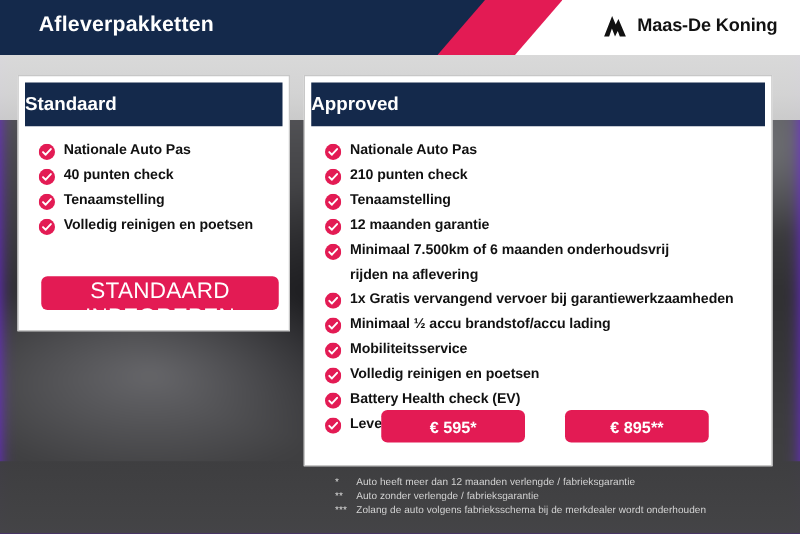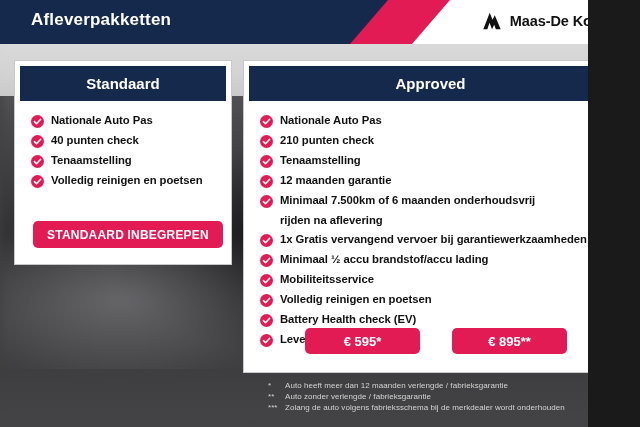--- a/index.html
+++ b/index.html
@@ -2,25 +2,25 @@
 <html><head>
 <meta charset="utf-8">
 <style>
   html, body {
     margin: 0;
     padding: 0;
     background: #1a1a1a;
   }
   #screen {
     position: relative;
-    width: 588px;
+    width: 640px;
     height: 427px;
     overflow: hidden;
     font-family: "Liberation Sans", sans-serif;
-    background: #404040;
+    background: #6d28d9;
   }
 
   
   .bg-photo {
     position: absolute;
     inset: 0;
     background:
       radial-gradient(ellipse 260px 120px at 120px 300px, rgba(140,140,145,0.55) 0%, rgba(60,60,62,0.0) 70%),
       radial-gradient(ellipse 200px 90px at 430px 310px, rgba(20,22,40,0.85) 0%, rgba(60,60,62,0.0) 70%),
       radial-gradient(ellipse 300px 150px at 330px 250px, rgba(10,10,14,0.8) 0%, rgba(60,60,62,0.0) 75%),
@@ -108,21 +108,20 @@
   }
   #card-standaard { left: 14px; top: 60px; width: 218px; height: 205px; }
   #card-approved  { left: 243px; top: 60px; width: 375px; height: 313px; }
 
   .card-head {
     background: #14294b;
     height: 35px;
     margin: 5px 5px 0 5px;
     display: flex;
     align-items: center;
-    justify-content: center;
   }
   .card-head-title {
     color: #ffffff;
     font-size: 15px;
     font-weight: bold;
   }
 
   .feature-list {
     list-style: none;
     margin: 0;
@@ -157,22 +156,22 @@
     position: absolute;
     left: 18px;
     bottom: 16px;
     width: 190px;
     height: 27px;
     background: #e31b54;
     border: none;
     border-radius: 5px;
     color: #ffffff;
     font-family: "Liberation Sans", sans-serif;
-    font-size: 12px;
-    font-weight: bold;
+    font-size: 18px;
+    font-weight: normal;
     letter-spacing: 0.2px;
     cursor: pointer;
   }
 
   .price-row {
     position: absolute;
     left: 0;
     right: 0;
     bottom: 18px;
     display: flex;

